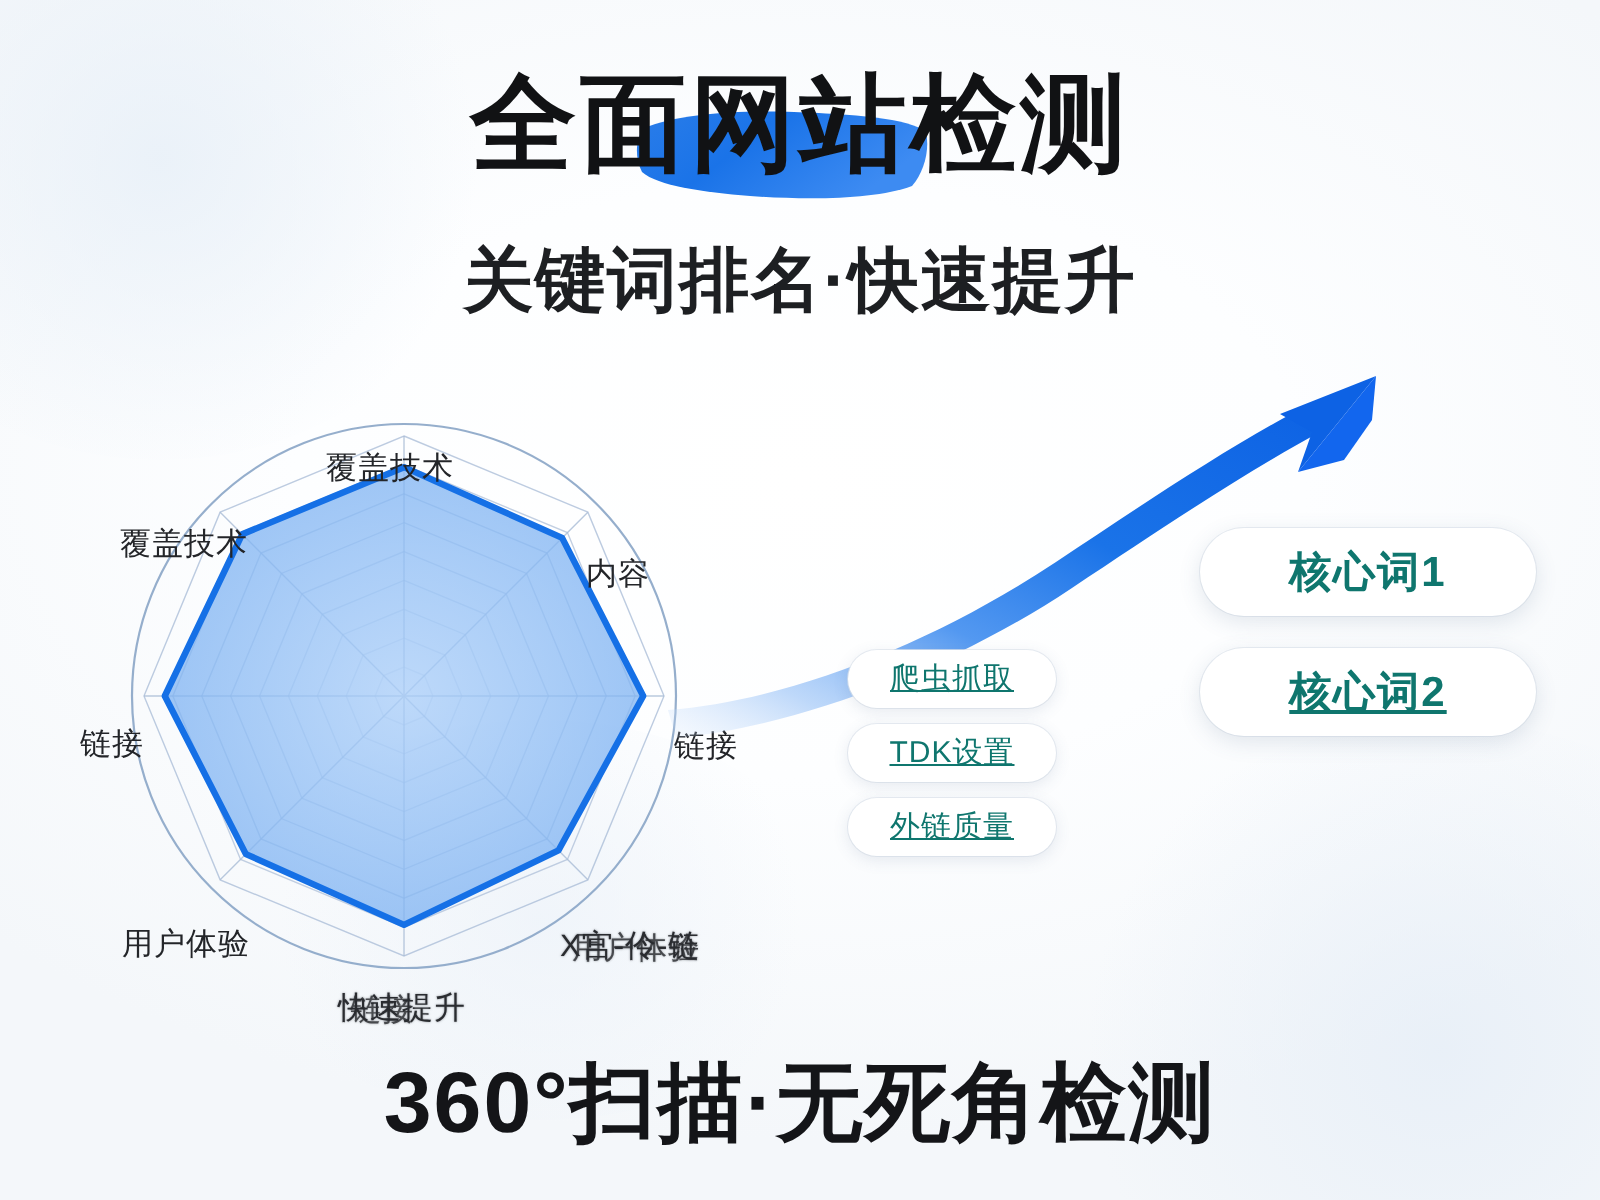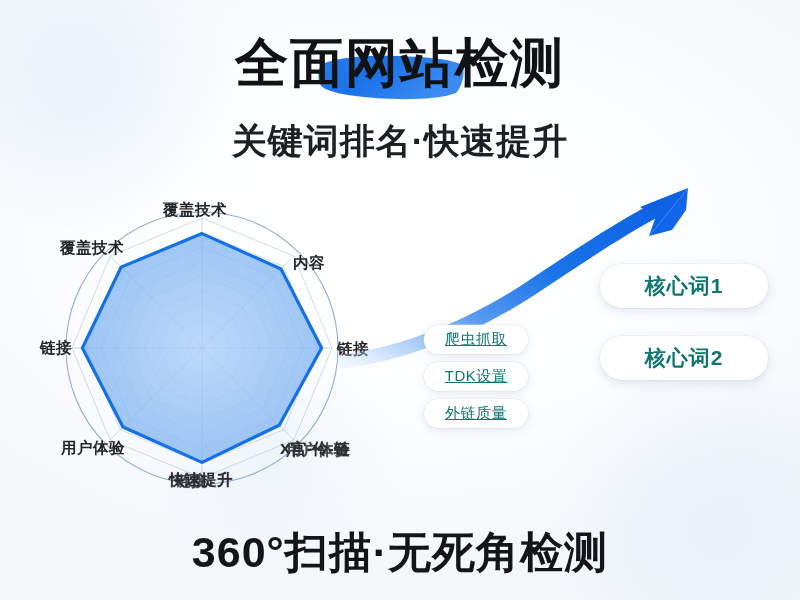--- a/index.html
+++ b/index.html
@@ -99,25 +99,26 @@
     top: 196px;
     width: 390px;
     height: 310px;
     z-index: 3;
   }
   #radar-chart svg { display: block; }
 
   .radar-axis-label {
     position: absolute;
     font-size: 15.5px;
-    font-weight: 700;
+    font-weight: 400;
     color: #232529;
     white-space: nowrap;
     letter-spacing: .5px;
     z-index: 4;
+    margin-top: 24px;
   }
   .radar-axis-label.blurry {
     color: #2a2c30;
     text-shadow: 0 0 1.1px rgba(40,44,52,.55);
   }
   .stack-wrap {
     position: relative;
     display: inline-block;
   }
   .stack-wrap .under {
@@ -166,21 +167,21 @@
   .pill.large {
     left: 600px;
     width: 168px;
     height: 44px;
     font-size: 21px;
     font-weight: 700;
     letter-spacing: 1px;
     box-shadow: 0 3px 11px rgba(70,95,130,.15), 0 0 0 .5px rgba(226,232,240,.7);
   }
   #pill-kw1 { top: 264px; }
-  #pill-kw2 { top: 336px; }
+  #pill-kw2 { top: 324px; text-decoration: underline; }
 </style>
 </head>
 <body>
 
 <div id="poster">
 
   <div class="bg-wash w1"></div>
   <div class="bg-wash w2"></div>
   <div class="bg-wash w3"></div>
 

